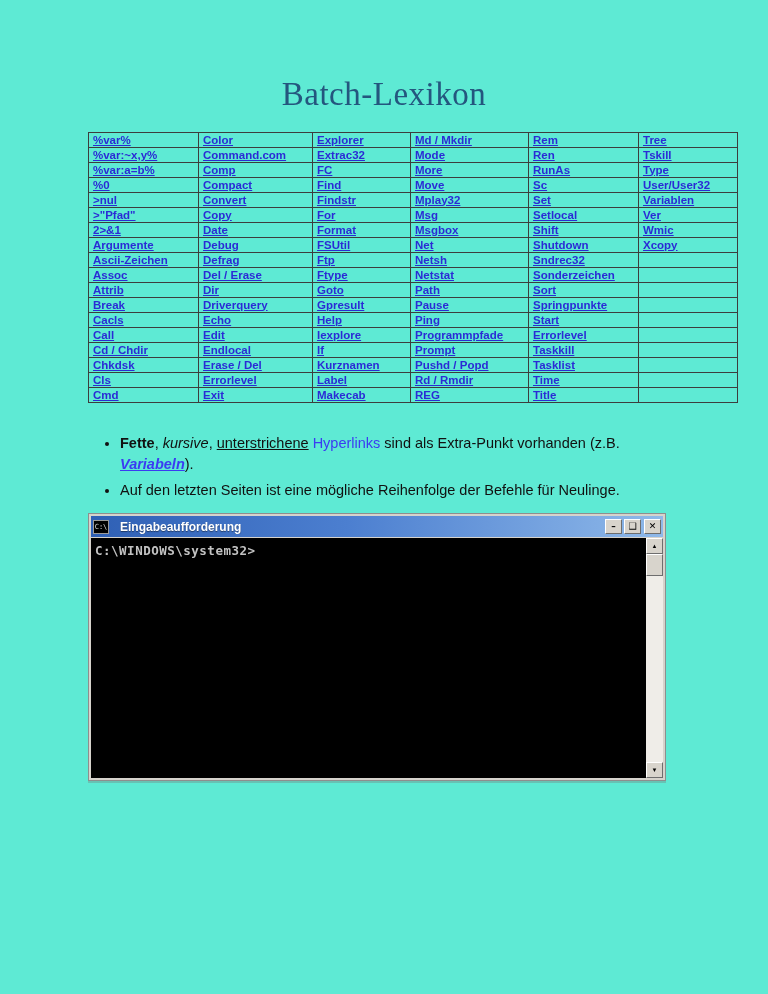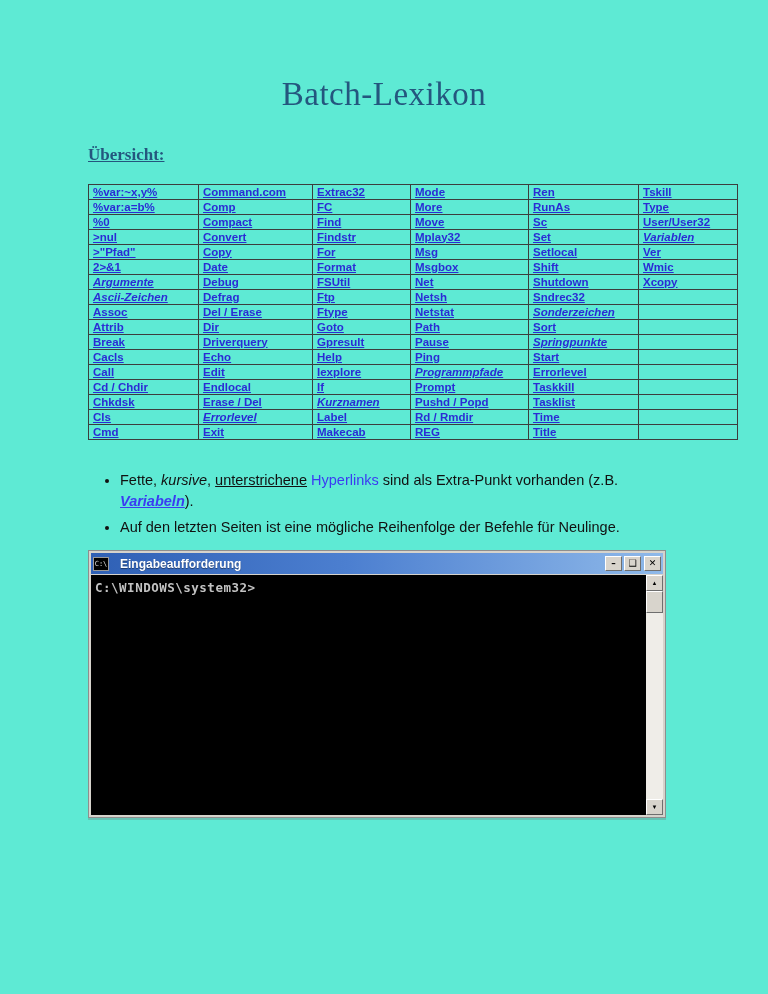--- a/index.html
+++ b/index.html
@@ -20,25 +20,25 @@
     font-size:17px; color:#24567E; text-decoration:underline;
   }
   
   table.cmd { margin:19px 0 0 88px; border-collapse:collapse; table-layout:fixed; width:649px; }
   table.cmd td {
     border:1px solid #3d3d3d; height:15px; padding:0 2px 1px 4px;
     font-size:11.5px; font-weight:700; white-space:nowrap; overflow:hidden;
     vertical-align:middle;
   }
   table.cmd td span.cmd-link { color:#2B2BD5; text-decoration:underline; cursor:pointer; }
-  table.cmd td span.it { font-style:italic; }
+  table.cmd td span.it { }
   
   ul.notes { margin:30px 0 0 104px; padding:0 0 0 16px; width:560px; list-style:disc; color:#111; }
   ul.notes li { font-size:14.5px; line-height:21px; margin-bottom:5px; }
-  .seg-bold { font-weight:400; }
+  .seg-bold { font-weight:700; }
   .seg-italic { font-style:italic; }
   .seg-underline { text-decoration:underline; }
   .seg-blue { color:#3B3BF2; }
   .seg-varlink { color:#3B3BF2; font-weight:700; font-style:italic; text-decoration:underline; }
   
   .win {
     position:relative; margin:12px 0 0 88px; width:578px; height:268px;
     background:#D6D3CC; border:1px solid #8E8E8E; padding:2px;
     box-shadow:0 2px 0 rgba(120,120,120,0.35);
   }
@@ -82,32 +82,39 @@
     cursor:grab;
   }
 </style>
 </head>
 <body>
 
 <div class="page">
 
   <h1 class="doc-title">Batch-Lexikon</h1>
 
-  <h2 class="section-heading">Übersicht:</h2>
 
   <table class="cmd">
     <colgroup>
       <col style="width:110px">
         <col style="width:114px">
         <col style="width:98px">
       <col style="width:118px">
         <col style="width:110px">
         <col style="width:99px">
     </colgroup>
     <tbody id="cmd-tbody">
+        <tr>
+          <td><span class="cmd-link">%var%</span></td>
+          <td><span class="cmd-link">Color</span></td>
+          <td><span class="cmd-link">Explorer</span></td>
+          <td><span class="cmd-link">Md / Mkdir</span></td>
+          <td><span class="cmd-link">Rem</span></td>
+          <td><span class="cmd-link">Tree</span></td>
+        </tr>
         <tr>
           <td><span class="cmd-link">%var:~x,y%</span></td>
           <td><span class="cmd-link">Command.com</span></td>
           <td><span class="cmd-link">Extrac32</span></td>
           <td><span class="cmd-link">Mode</span></td>
           <td><span class="cmd-link">Ren</span></td>
           <td><span class="cmd-link">Tskill</span></td>
         </tr>
         <tr>
           <td><span class="cmd-link">%var:a=b%</span></td>

